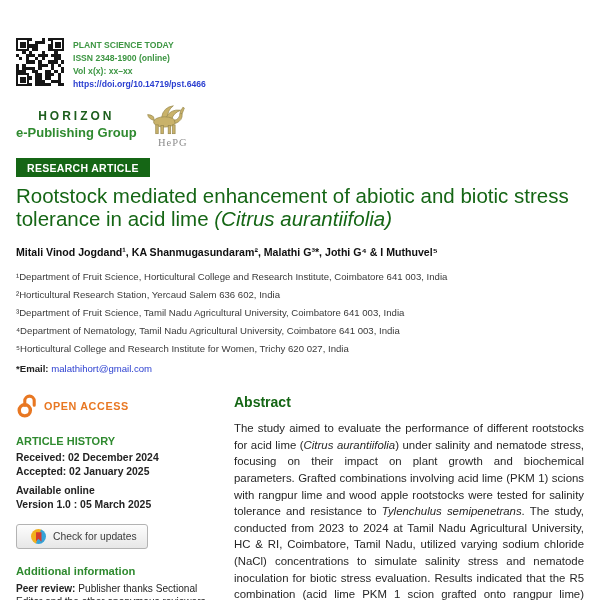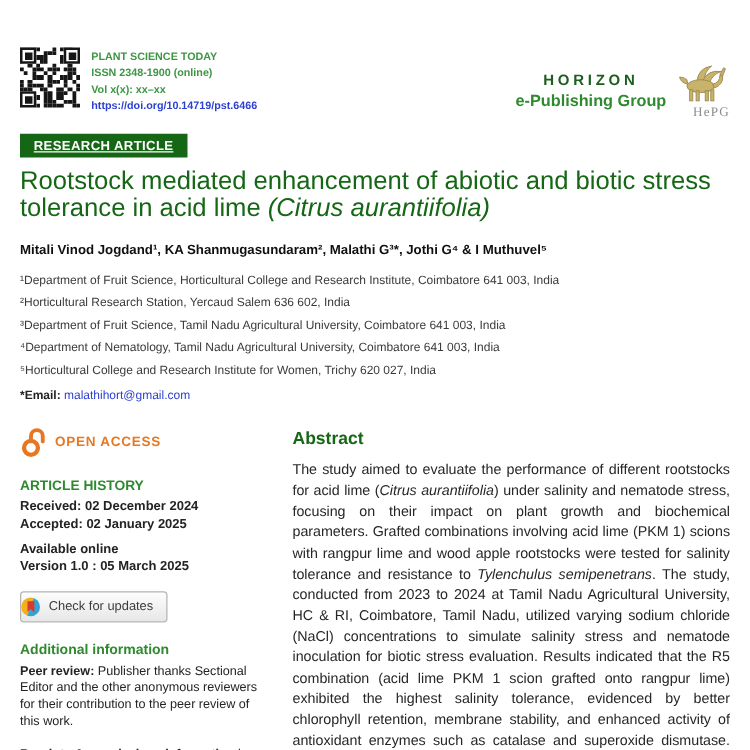--- a/index.html
+++ b/index.html
@@ -1,40 +1,40 @@
 <!DOCTYPE html>
 <html><head>
 <meta charset="utf-8">
 <style>
   html,body{margin:0;padding:0;}
   body{width:600px;height:600px;overflow:hidden;background:#ffffff;
        font-family:"Liberation Sans",sans-serif;color:#1c1c1c;}
   .page{box-sizing:border-box;width:600px;height:600px;padding:38px 16px 0 16px;}
 
   
-  .header{display:flex;justify-content:space-between;align-items:flex-start;}
+  .header{display:flex;justify-content:space-between;align-items:flex-start;flex-direction:column;}
   .header-left{display:flex;gap:9px;}
   .qr{width:48px;height:48px;background:#fff;position:relative;
       display:grid;grid-template-columns:repeat(15,1fr);grid-template-rows:repeat(15,1fr);}
   .qr div.on{background:#161616;}
   .finder{position:absolute;width:13px;height:13px;border:2.5px solid #161616;background:#fff;box-sizing:border-box;}
   .finder::after{content:"";position:absolute;inset:1.5px;background:#161616;}
   .finder.tl{top:0;left:0}.finder.tr{top:0;right:0}.finder.bl{bottom:0;left:0}
   .journal-meta{font-size:8.6px;font-weight:bold;color:#3d9643;line-height:1.5;padding-top:1px;}
   .journal-meta .doi a{color:#2b3fd0;}
   .header-right{display:flex;align-items:center;gap:7px;margin-top:10px;}
   .pub-text{text-align:center;}
   .horizon{font-size:12px;font-weight:bold;letter-spacing:3px;color:#1d5e1d;}
   .epub{font-size:13px;font-weight:bold;color:#2f8a2f;margin-top:2px;}
   .logo-wrap{text-align:right;line-height:1;}
   .hepg-caption{font-family:"Liberation Serif",serif;color:#8c8c8c;font-size:10.5px;letter-spacing:1px;margin-top:-2px;}
 
   
   .badge{display:inline-block;background:#156615;color:#fff;font-weight:bold;
-         font-size:10.5px;padding:4px 11px 3px;margin-top:10px;letter-spacing:.3px;text-decoration:underline;}
+         font-size:10.5px;padding:4px 11px 3px;margin-top:10px;letter-spacing:.3px;}
   h1.title{color:#156615;font-size:20.5px;line-height:1.12;margin:8px 0 0;font-weight:normal;max-width:578px;}
   h1.title .species{font-style:italic;}
   .authors{font-size:10.6px;font-weight:bold;margin-top:15px;color:#101010;}
   .affils{margin-top:13px;font-size:9.6px;color:#3a3a3a;}
   .affils .affil{margin-bottom:7px;}
   .email-line{font-size:9.6px;margin-top:9px;color:#222;}
   .email-line .lbl{font-weight:bold;}
   a{color:#2b3fd0;text-decoration:none;}
 
   
@@ -43,21 +43,21 @@
 
   .oa-row{display:flex;align-items:center;gap:7px;color:#e87722;font-weight:bold;
           font-size:10.8px;letter-spacing:.6px;}
   .history-heading{color:#2f8a2f;font-weight:bold;margin-top:17px;font-size:11px;}
   .hist-group{margin-top:4px;}
   .hist-line{font-weight:bold;color:#232323;font-size:10.4px;line-height:1.35;}
   .hist-group + .hist-group{margin-top:5px;}
 
   .updates-btn{margin-top:12px;display:inline-flex;align-items:center;gap:7px;
     background:linear-gradient(#fdfdfd,#e7e7e7);border:1px solid #b3b3b3;border-radius:3px;
-    padding:4px 10px 4px 0;font-size:10.3px;color:#3c3c3c;cursor:pointer;
+    padding:4px 10px 4px 14px;font-size:10.3px;color:#3c3c3c;cursor:pointer;
     font-family:"Liberation Sans",sans-serif;}
   .cm-icon{width:15px;height:15px;border-radius:50%;position:relative;flex:none;
     background:linear-gradient(110deg,#f2b01e 47%,#35a3d8 53%);}
   .cm-icon::after{content:"";position:absolute;left:4.5px;top:3px;width:6px;height:9.5px;
     background:#d63b2e;clip-path:polygon(0 0,100% 0,100% 100%,50% 70%,0 100%);}
 
   .additional-heading{color:#2f8a2f;font-weight:bold;margin-top:16px;font-size:11.2px;}
   .side-para{margin-top:5px;line-height:1.32;font-size:10.1px;color:#242424;}
   .side-para .lbl{font-weight:bold;}
   .side-para.reprints{margin-top:13px;}

